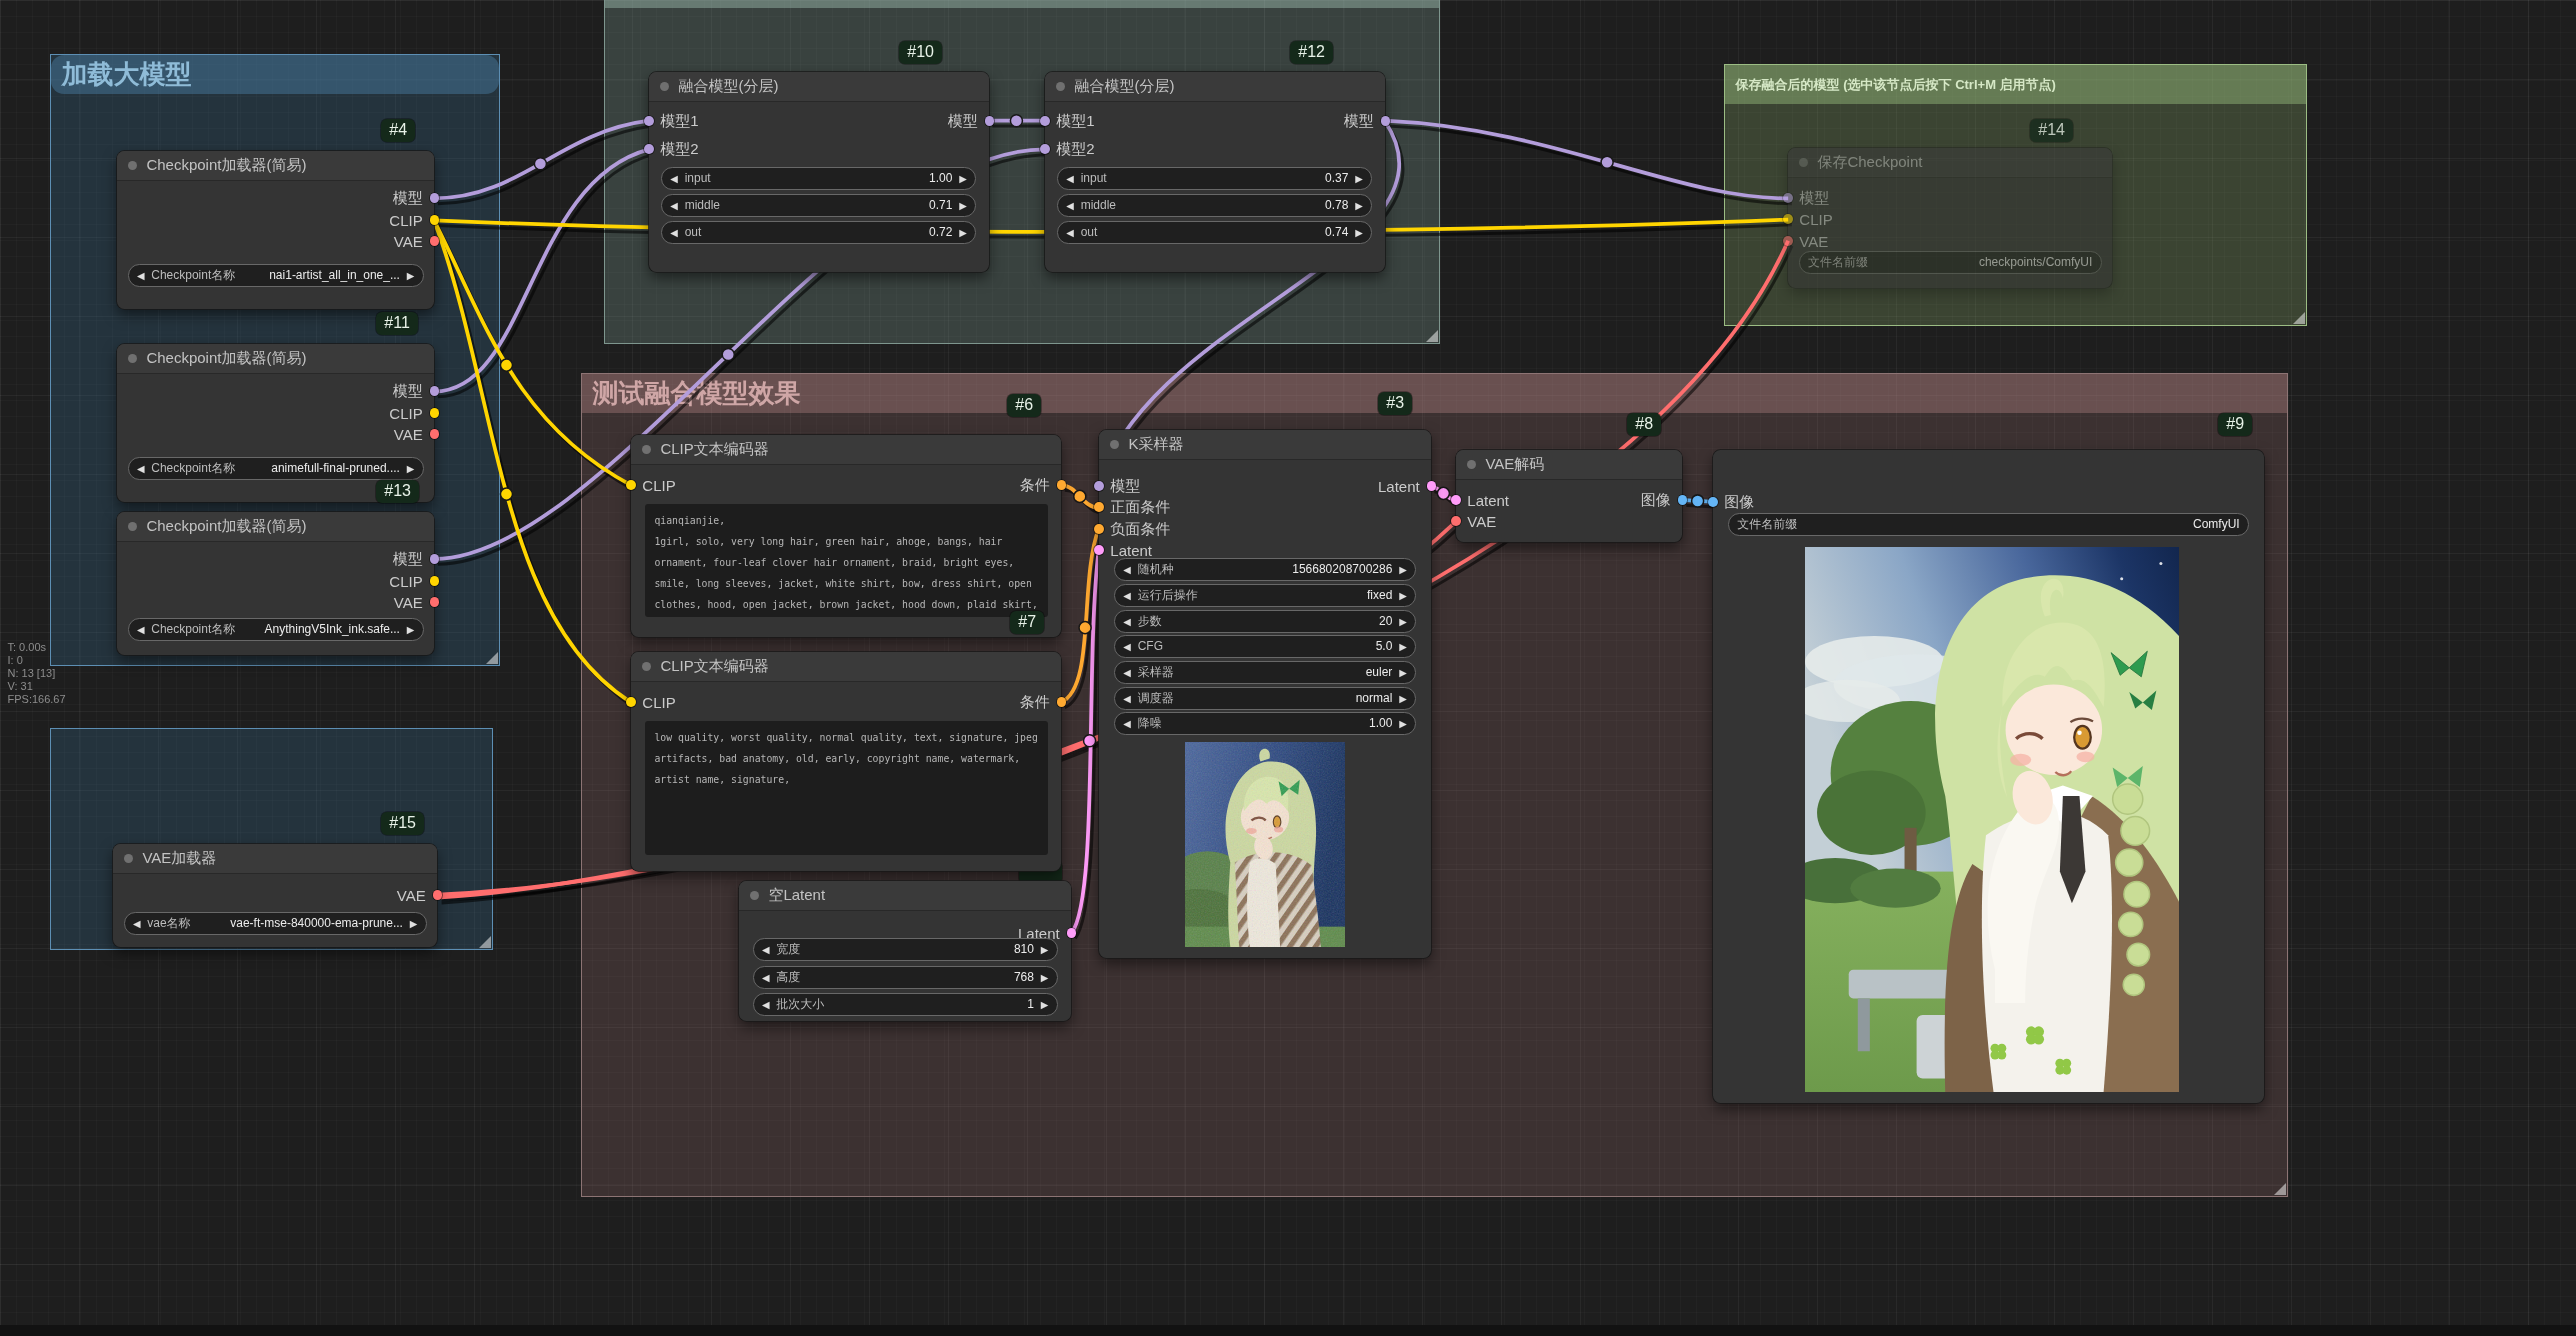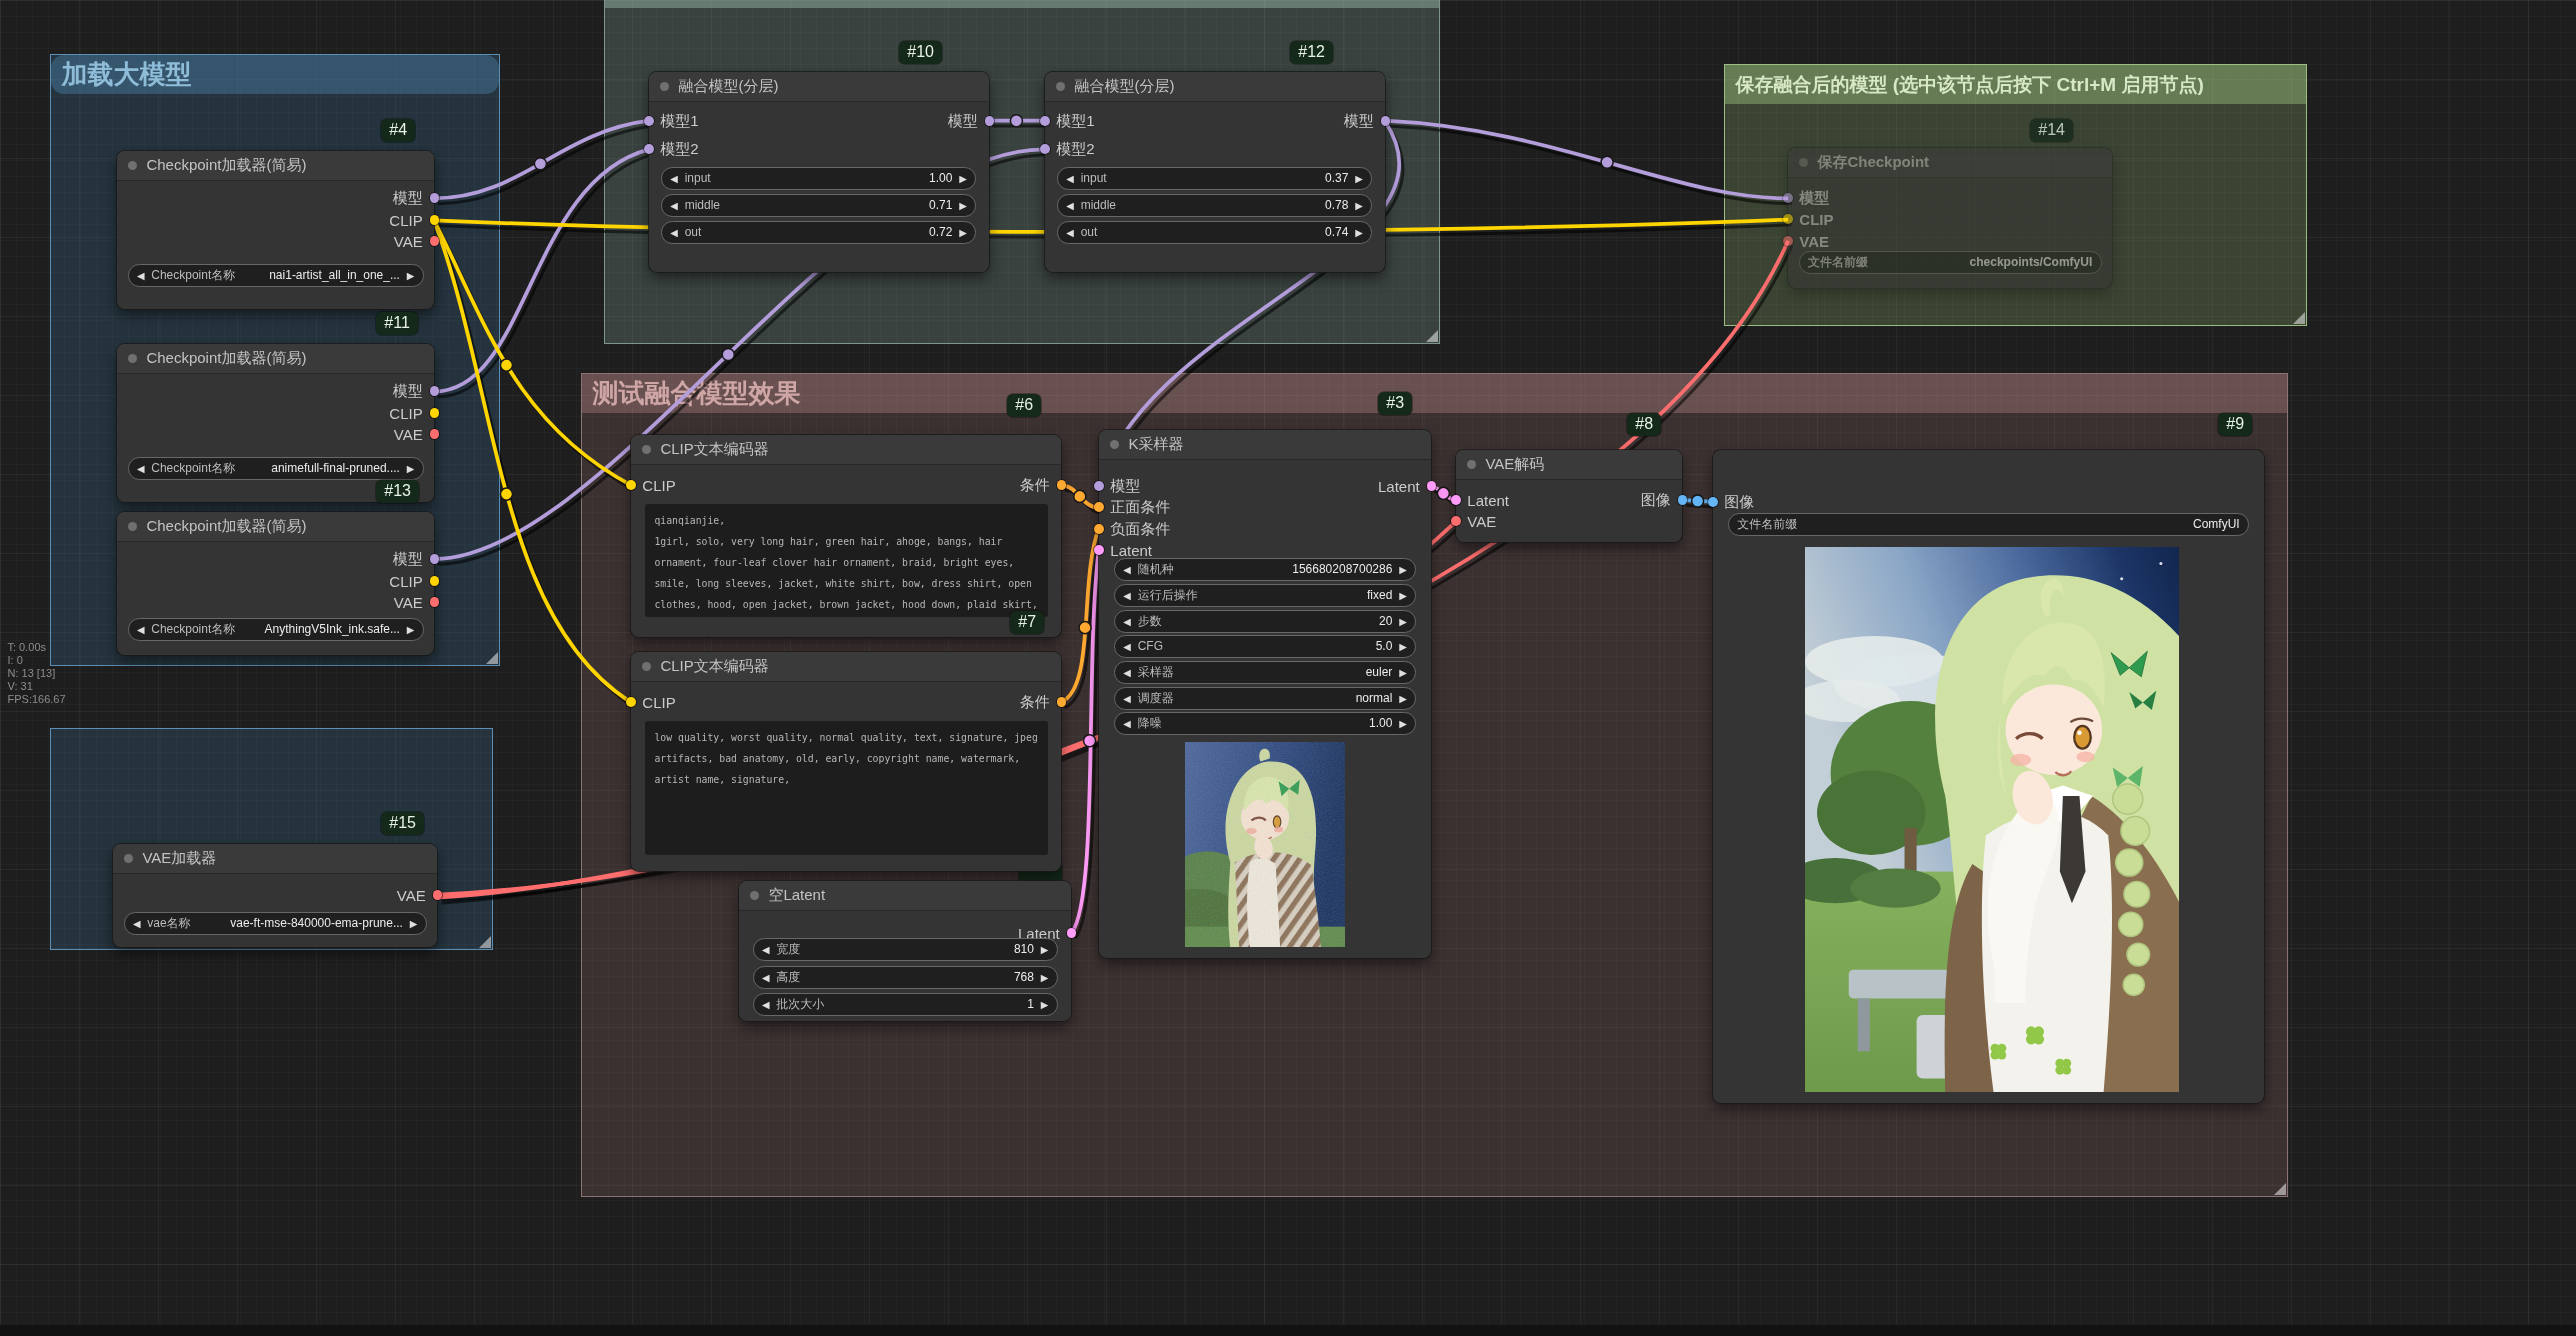--- a/index.html
+++ b/index.html
@@ -47,21 +47,21 @@
       </div>
     <div class="rsz"></div>
   </div>
 
   <div class="grp" style="left:604px;top:-35px;width:834px;height:377px;background:rgba(130,160,150,.28);border-color:#7e968e;">
     <div class="ghead" style="background:rgba(160,190,178,.45);height:42px;"></div>
     <div class="rsz"></div>
   </div>
 
   <div class="grp" style="left:1724px;top:64px;width:581px;height:260px;background:rgba(135,170,105,.28);border-color:#9cbd84;">
-    <div class="ghead" style="background:rgba(160,200,130,.42);color:#d6e8c6;font-size:19px;">
+    <div class="ghead" style="background:rgba(160,200,130,.42);color:#d6e8c6;font-size:13px;">
         <span>保存融合后的模型 (选中该节点后按下 Ctrl+M 启用节点)</span>
       </div>
     <div class="rsz"></div>
   </div>
 
   <div class="grp" style="left:581px;top:373px;width:1705px;height:822px;background:rgba(170,120,120,.22);border-color:#8d7474;">
     <div class="ghead" style="background:rgba(190,140,140,.35);color:#cfa6a6;">
         <span>测试融合模型效果</span>
       </div>
     <div class="rsz"></div>
@@ -291,21 +291,21 @@
       </div>
     <div class="wg" style="left:12px;top:149px;width:315px;">
         <span class="wa">◀</span>
         <span class="wlab">out</span>
         <span class="wval">0.74</span>
         <span class="wa">▶</span>
       </div>
   </div>
 
   <div class="bdg" style="left:2030px;top:119px;opacity:.75;">#14</div>
-  <div class="n" style="left:1788px;top:148px;width:324px;height:140px;opacity:.5;font-weight:bold;">
+  <div class="n" style="left:1788px;top:148px;width:324px;height:140px;opacity:.5;">
     <div class="nt">
         <span class="ntdot"></span>
         <span>保存Checkpoint</span>
       </div>
     <div class="prow l" style="top:42px">
         <span class="pd" style="background: rgb(179, 157, 219);"></span>
         <span class="plab">模型</span>
       </div>
     <div class="prow l" style="top:63px">
         <span class="pd" style="background: rgb(255, 213, 0);"></span>

